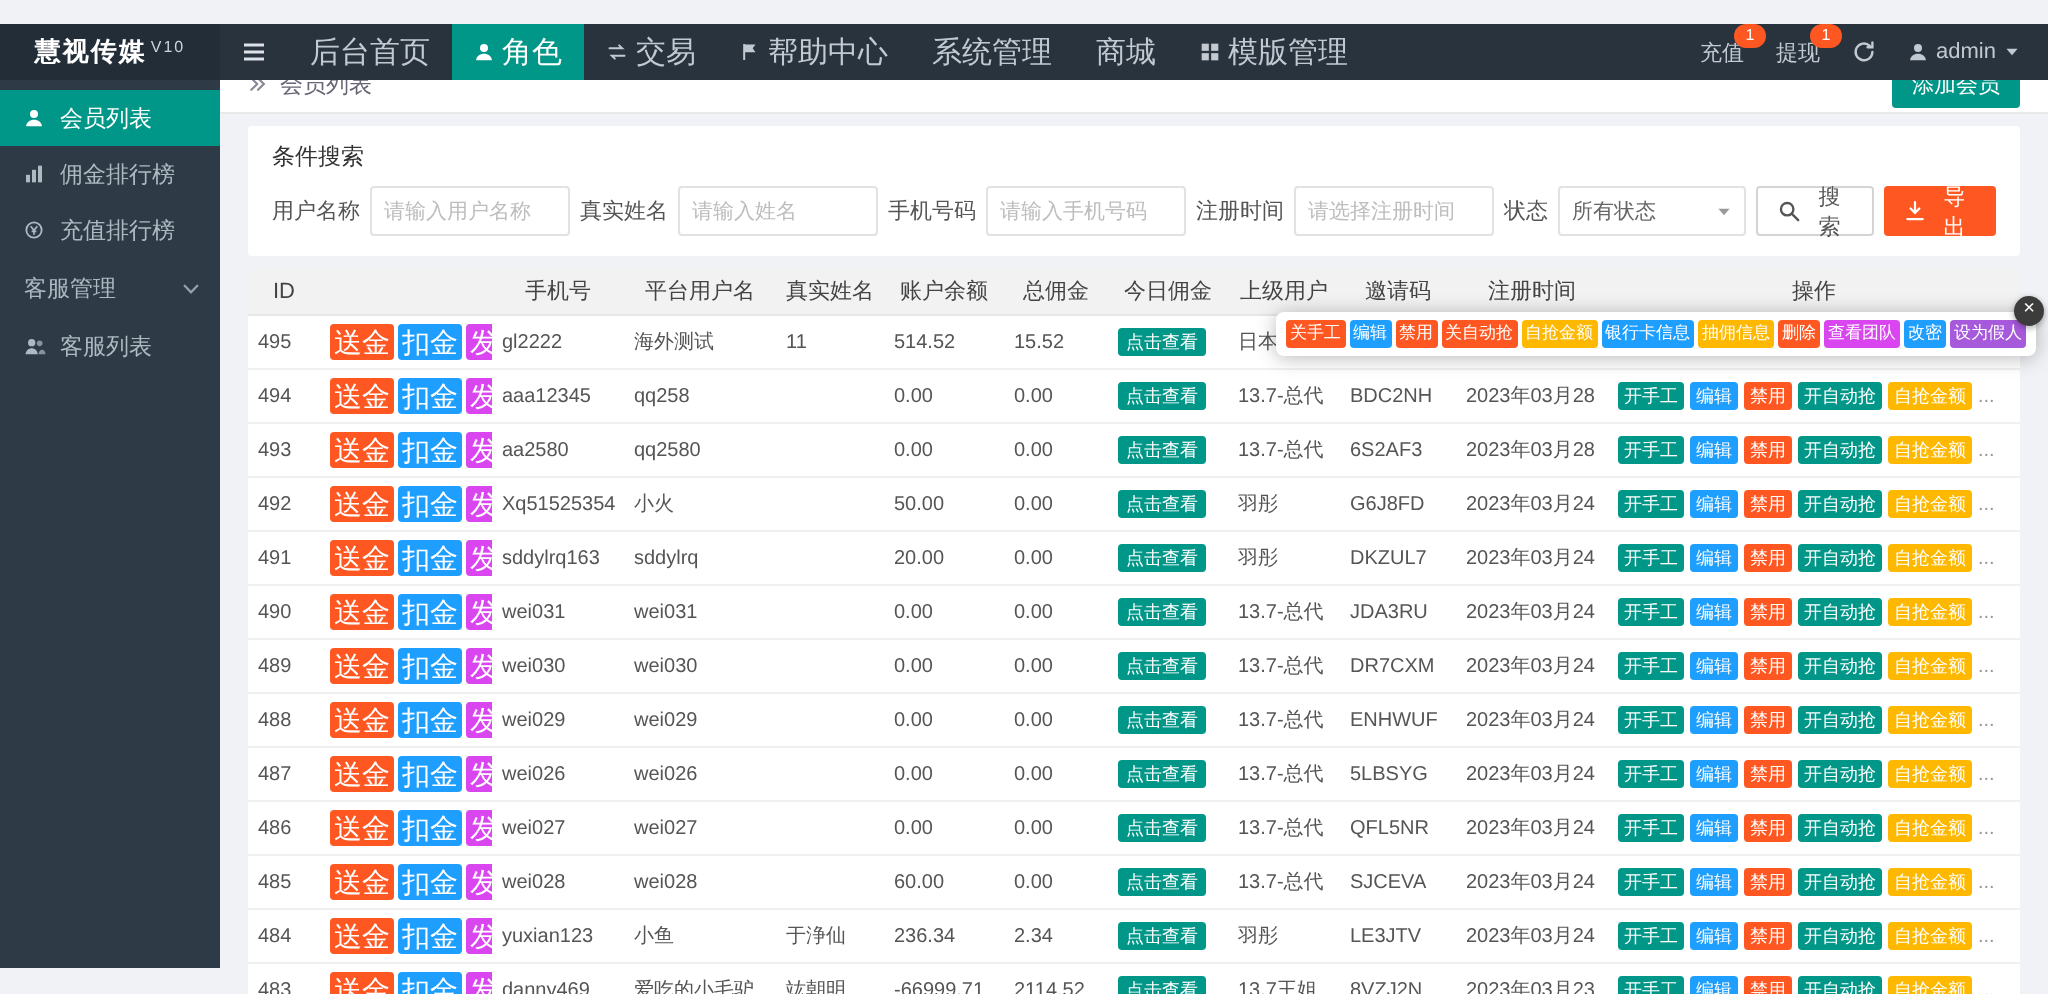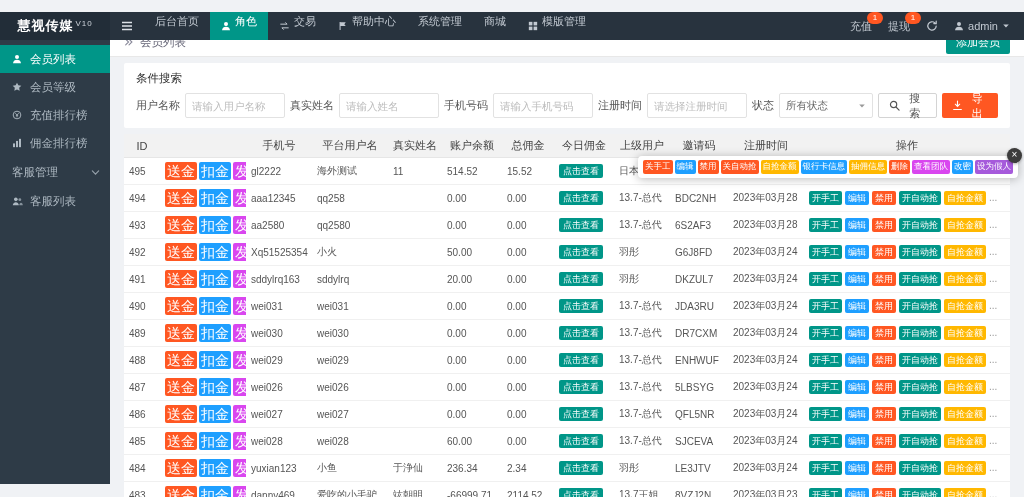--- a/index.html
+++ b/index.html
@@ -8,21 +8,21 @@
   svg{display:block}
 
   
   .topbar{position:absolute;top:12px;left:0;width:1024px;height:28px;background:#28333e;
           display:flex;align-items:stretch;color:#c2c9d1;z-index:50}
   .logo{width:110px;background:#222d38;color:#fff;display:flex;align-items:center;justify-content:center;
         font-size:13px;font-weight:bold;letter-spacing:1px}
   .logo sup{font-size:8px;font-weight:normal;margin-left:2px;color:#cdd3da;transform:translateY(-3px)}
   .hamburger{width:34px;display:flex;align-items:center;justify-content:center;cursor:pointer;color:#dde2e8}
   .topnav{display:flex;align-items:stretch;flex:1}
-  .nav-item{display:flex;gap:4px;padding:2px 11px;font-size:11px;cursor:pointer;color:#c2c9d1}
+  .nav-item{display:flex;align-items:center;gap:4px;padding:12px 11px;font-size:15px;cursor:pointer;color:#c2c9d1}
   .nav-item.active{background:#009688;color:#fff}
   .nav-item .mi{display:flex;align-items:center}
   .topbar-right{display:flex;align-items:center;gap:16px;padding-right:14px}
   .top-action{position:relative;font-size:11px;cursor:pointer;white-space:nowrap}
   .badge{position:absolute;top:-7px;right:-11px;min-width:12px;height:12px;line-height:12px;background:#ff5722;
          color:#fff;border-radius:7px;font-size:8px;text-align:center;padding:0 2px}
   .icon-btn{cursor:pointer;display:flex;align-items:center}
   .admin{display:flex;align-items:center;gap:4px;font-size:11px;cursor:pointer}
 
   
@@ -194,43 +194,35 @@
         <svg width="10" height="10" viewBox="0 0 12 12">
           <circle cx="6" cy="3.6" r="2.4" fill="currentColor"></circle>
           <path d="M1.2 11c.3-2.6 2.3-4 4.8-4s4.5 1.4 4.8 4z" fill="currentColor"></path>
         </svg>
       </span>
       <span>会员列表</span>
     </div>
     <div class="side-item">
       <span class="si-ic">
         <svg width="10" height="10" viewBox="0 0 12 12">
-          <path d="M6 .8l1.6 3.2 3.6.5-2.6 2.5.6 3.5L6 8.9 2.8 10.5l.6-3.5L.8 4.5l3.6-.5z" fill="currentColor"></path>
+          <rect x="1.2" y="6.5" width="2.4" height="4.5" fill="currentColor"></rect>
+          <rect x="4.8" y="3.5" width="2.4" height="7.5" fill="currentColor"></rect>
+          <rect x="8.4" y="1" width="2.4" height="10" fill="currentColor"></rect>
         </svg>
       </span>
-      <span>会员等级</span>
+      <span>佣金排行榜</span>
     </div>
     <div class="side-item">
       <span class="si-ic">
         <svg width="10" height="10" viewBox="0 0 12 12">
           <circle cx="6" cy="6" r="4.6" stroke="currentColor" stroke-width="1.1" fill="none"></circle>
           <path d="M4 3.8L6 6.2 8 3.8M6 6.2v2.6M4.6 6.8h2.8" stroke="currentColor" stroke-width="1" fill="none"></path>
         </svg>
       </span>
       <span>充值排行榜</span>
-    </div>
-    <div class="side-item">
-      <span class="si-ic">
-        <svg width="10" height="10" viewBox="0 0 12 12">
-          <rect x="1.2" y="6.5" width="2.4" height="4.5" fill="currentColor"></rect>
-          <rect x="4.8" y="3.5" width="2.4" height="7.5" fill="currentColor"></rect>
-          <rect x="8.4" y="1" width="2.4" height="10" fill="currentColor"></rect>
-        </svg>
-      </span>
-      <span>佣金排行榜</span>
     </div>
     <div class="side-group">
       <span>客服管理</span>
       <span class="sg-caret">
         <svg width="9" height="9" viewBox="0 0 10 10">
           <path d="M1.5 3.2L5 6.8l3.5-3.6" stroke="currentColor" stroke-width="1.3" fill="none" stroke-linecap="round"></path>
         </svg>
       </span>
     </div>
     <div class="side-item">

